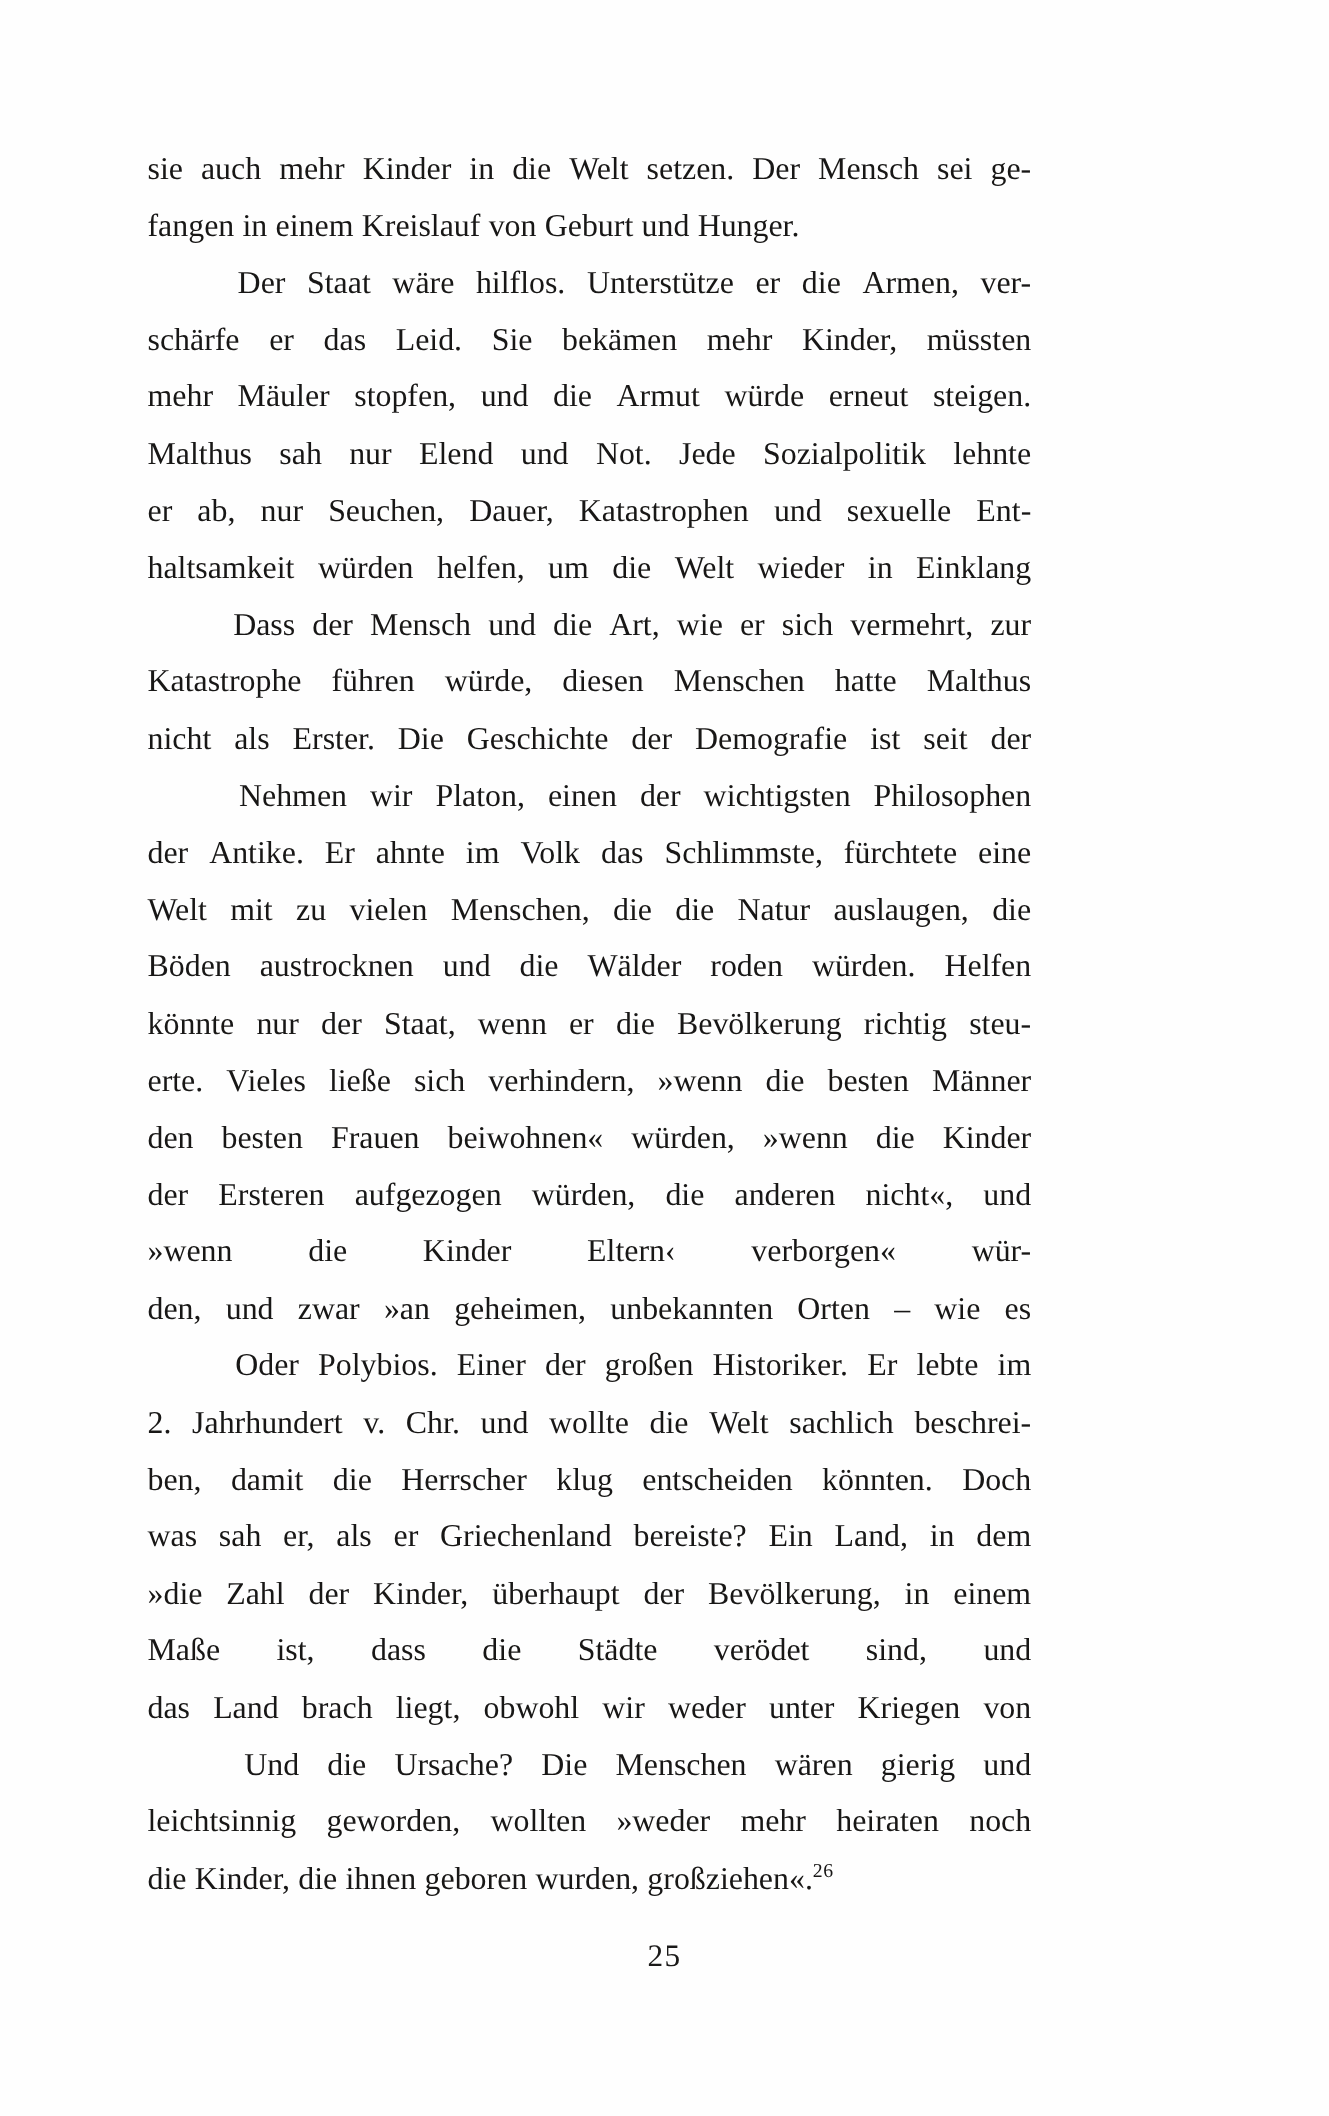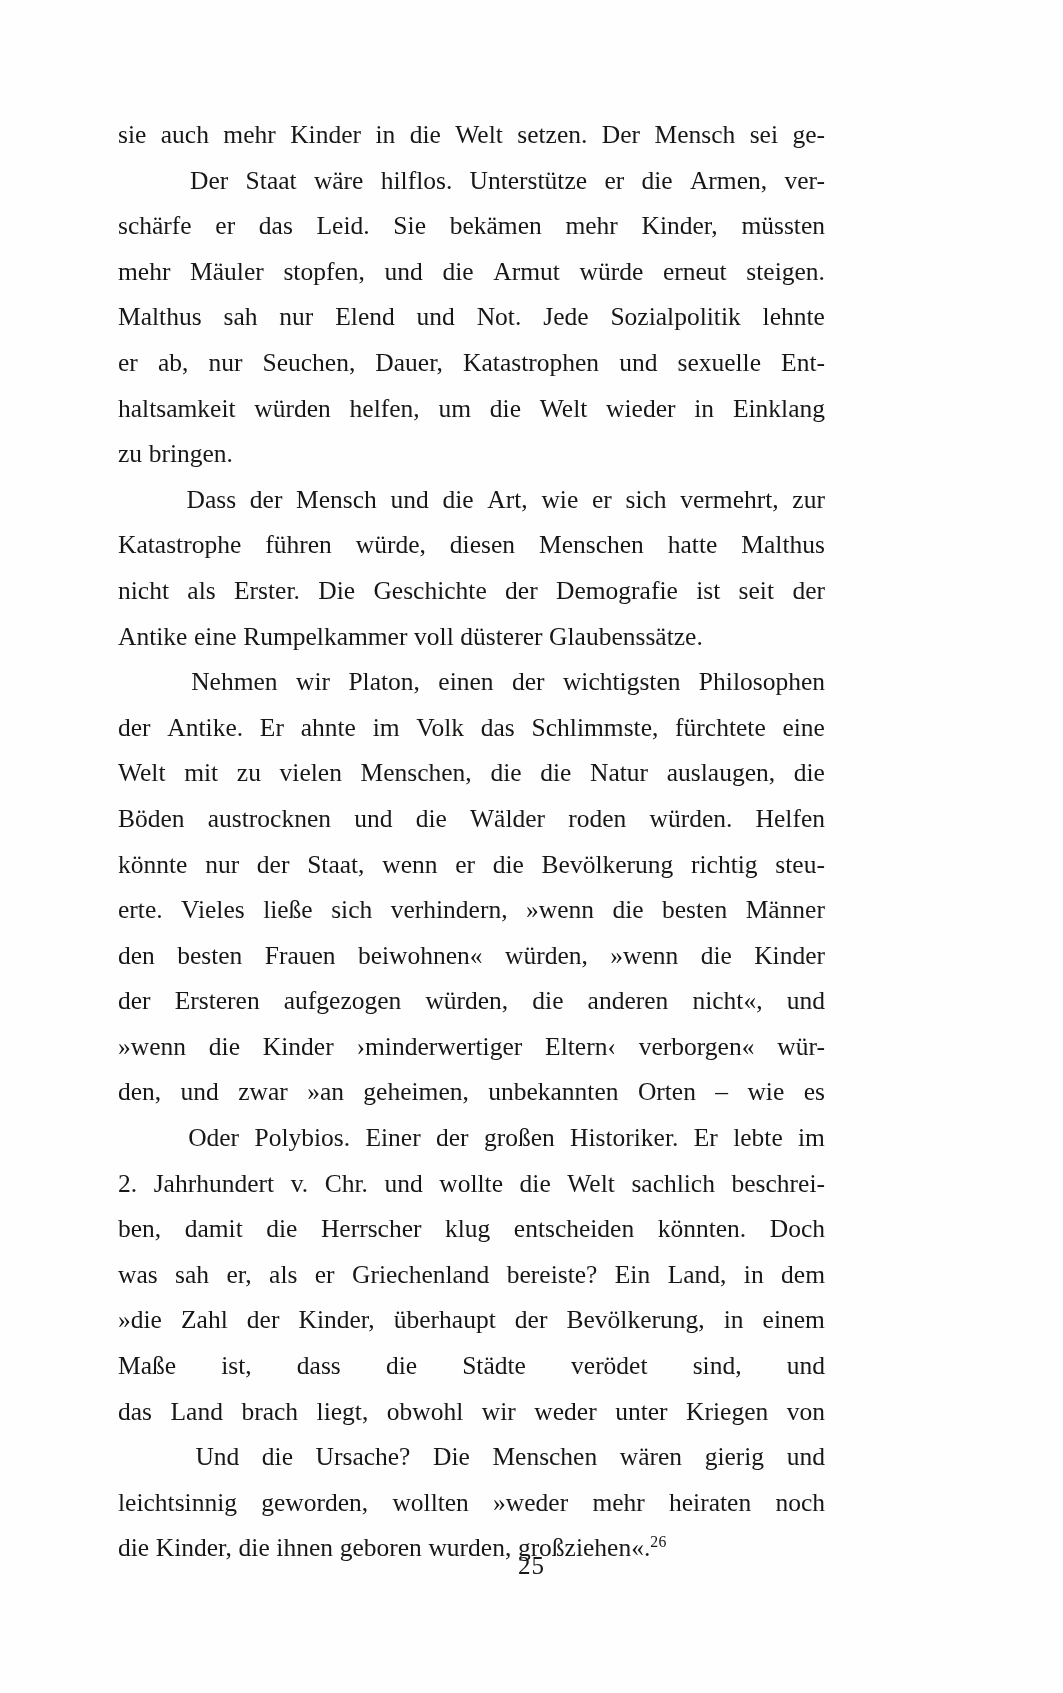--- a/index.html
+++ b/index.html
@@ -81,46 +81,45 @@
 </style>
 </head>
 <body>
 
 <div class="page">
 
   <div class="textblock">
 
     <p class="para" id="p1">
         <span class="ln j"><span>sie</span><span>auch</span><span>mehr</span><span>Kinder</span><span>in</span><span>die</span><span>Welt</span><span>setzen.</span><span>Der</span><span>Mensch</span><span>sei</span><span>ge-</span></span>
+        <span class="ln last">fangen in einem Kreislauf von Geburt und Hunger.</span>
       </p>
     <p class="para" id="p2">
         <span class="ln j"><span class="ind"></span><span>Der</span><span>Staat</span><span>wäre</span><span>hilflos.</span><span>Unterstütze</span><span>er</span><span>die</span><span>Armen,</span><span>ver-</span></span>
         <span class="ln j"><span>schärfe</span><span>er</span><span>das</span><span>Leid.</span><span>Sie</span><span>bekämen</span><span>mehr</span><span>Kinder,</span><span>müssten</span></span>
         <span class="ln j"><span>mehr</span><span>Mäuler</span><span>stopfen,</span><span>und</span><span>die</span><span>Armut</span><span>würde</span><span>erneut</span><span>steigen.</span></span>
         <span class="ln j"><span>Malthus</span><span>sah</span><span>nur</span><span>Elend</span><span>und</span><span>Not.</span><span>Jede</span><span>Sozialpolitik</span><span>lehnte</span></span>
         <span class="ln j"><span>er</span><span>ab,</span><span>nur</span><span>Seuchen,</span><span>Dauer,</span><span>Katastrophen</span><span>und</span><span>sexuelle</span><span>Ent-</span></span>
         <span class="ln j"><span>haltsamkeit</span><span>würden</span><span>helfen,</span><span>um</span><span>die</span><span>Welt</span><span>wieder</span><span>in</span><span>Einklang</span></span>
-        <span class="ln last">zu bringen.</span>
       </p>
     <p class="para" id="p3">
         <span class="ln j"><span class="ind"></span><span>Dass</span><span>der</span><span>Mensch</span><span>und</span><span>die</span><span>Art,</span><span>wie</span><span>er</span><span>sich</span><span>vermehrt,</span><span>zur</span></span>
         <span class="ln j"><span>Katastrophe</span><span>führen</span><span>würde,</span><span>diesen</span><span>Menschen</span><span>hatte</span><span>Malthus</span></span>
         <span class="ln j"><span>nicht</span><span>als</span><span>Erster.</span><span>Die</span><span>Geschichte</span><span>der</span><span>Demografie</span><span>ist</span><span>seit</span><span>der</span></span>
-        <span class="ln last">Antike eine Rumpelkammer voll düsterer Glaubenssätze.</span>
       </p>
     <p class="para" id="p4">
         <span class="ln j"><span class="ind"></span><span>Nehmen</span><span>wir</span><span>Platon,</span><span>einen</span><span>der</span><span>wichtigsten</span><span>Philosophen</span></span>
         <span class="ln j"><span>der</span><span>Antike.</span><span>Er</span><span>ahnte</span><span>im</span><span>Volk</span><span>das</span><span>Schlimmste,</span><span>fürchtete</span><span>eine</span></span>
         <span class="ln j"><span>Welt</span><span>mit</span><span>zu</span><span>vielen</span><span>Menschen,</span><span>die</span><span>die</span><span>Natur</span><span>auslaugen,</span><span>die</span></span>
         <span class="ln j"><span>Böden</span><span>austrocknen</span><span>und</span><span>die</span><span>Wälder</span><span>roden</span><span>würden.</span><span>Helfen</span></span>
         <span class="ln j"><span>könnte</span><span>nur</span><span>der</span><span>Staat,</span><span>wenn</span><span>er</span><span>die</span><span>Bevölkerung</span><span>richtig</span><span>steu-</span></span>
         <span class="ln j"><span>erte.</span><span>Vieles</span><span>ließe</span><span>sich</span><span>verhindern,</span><span>»wenn</span><span>die</span><span>besten</span><span>Männer</span></span>
         <span class="ln j"><span>den</span><span>besten</span><span>Frauen</span><span>beiwohnen«</span><span>würden,</span><span>»wenn</span><span>die</span><span>Kinder</span></span>
         <span class="ln j"><span>der</span><span>Ersteren</span><span>aufgezogen</span><span>würden,</span><span>die</span><span>anderen</span><span>nicht«,</span><span>und</span></span>
-        <span class="ln j"><span>»wenn</span><span>die</span><span>Kinder</span><span>›minderwertiger</span><span>Eltern‹</span><span>verborgen«</span><span>wür-</span></span>
+        <span class="ln j"><span>»wenn</span><span>die</span><span>Kinder</span><span>Eltern‹</span><span>verborgen«</span><span>wür-</span></span>
         <span class="ln j"><span>den,</span><span>und</span><span>zwar</span><span>»an</span><span>geheimen,</span><span>unbekannten</span><span>Orten</span><span>–</span><span>wie</span><span>es</span></span>
       </p>
     <p class="para" id="p5">
         <span class="ln j"><span class="ind"></span><span>Oder</span><span>Polybios.</span><span>Einer</span><span>der</span><span>großen</span><span>Historiker.</span><span>Er</span><span>lebte</span><span>im</span></span>
         <span class="ln j"><span>2.</span><span>Jahrhundert</span><span>v.</span><span>Chr.</span><span>und</span><span>wollte</span><span>die</span><span>Welt</span><span>sachlich</span><span>beschrei-</span></span>
         <span class="ln j"><span>ben,</span><span>damit</span><span>die</span><span>Herrscher</span><span>klug</span><span>entscheiden</span><span>könnten.</span><span>Doch</span></span>
         <span class="ln j"><span>was</span><span>sah</span><span>er,</span><span>als</span><span>er</span><span>Griechenland</span><span>bereiste?</span><span>Ein</span><span>Land,</span><span>in</span><span>dem</span></span>
         <span class="ln j"><span>»die</span><span>Zahl</span><span>der</span><span>Kinder,</span><span>überhaupt</span><span>der</span><span>Bevölkerung,</span><span>in</span><span>einem</span></span>
         <span class="ln j"><span>Maße</span><span>ist,</span><span>dass</span><span>die</span><span>Städte</span><span>verödet</span><span>sind,</span><span>und</span></span>
         <span class="ln j"><span>das</span><span>Land</span><span>brach</span><span>liegt,</span><span>obwohl</span><span>wir</span><span>weder</span><span>unter</span><span>Kriegen</span><span>von</span></span>

